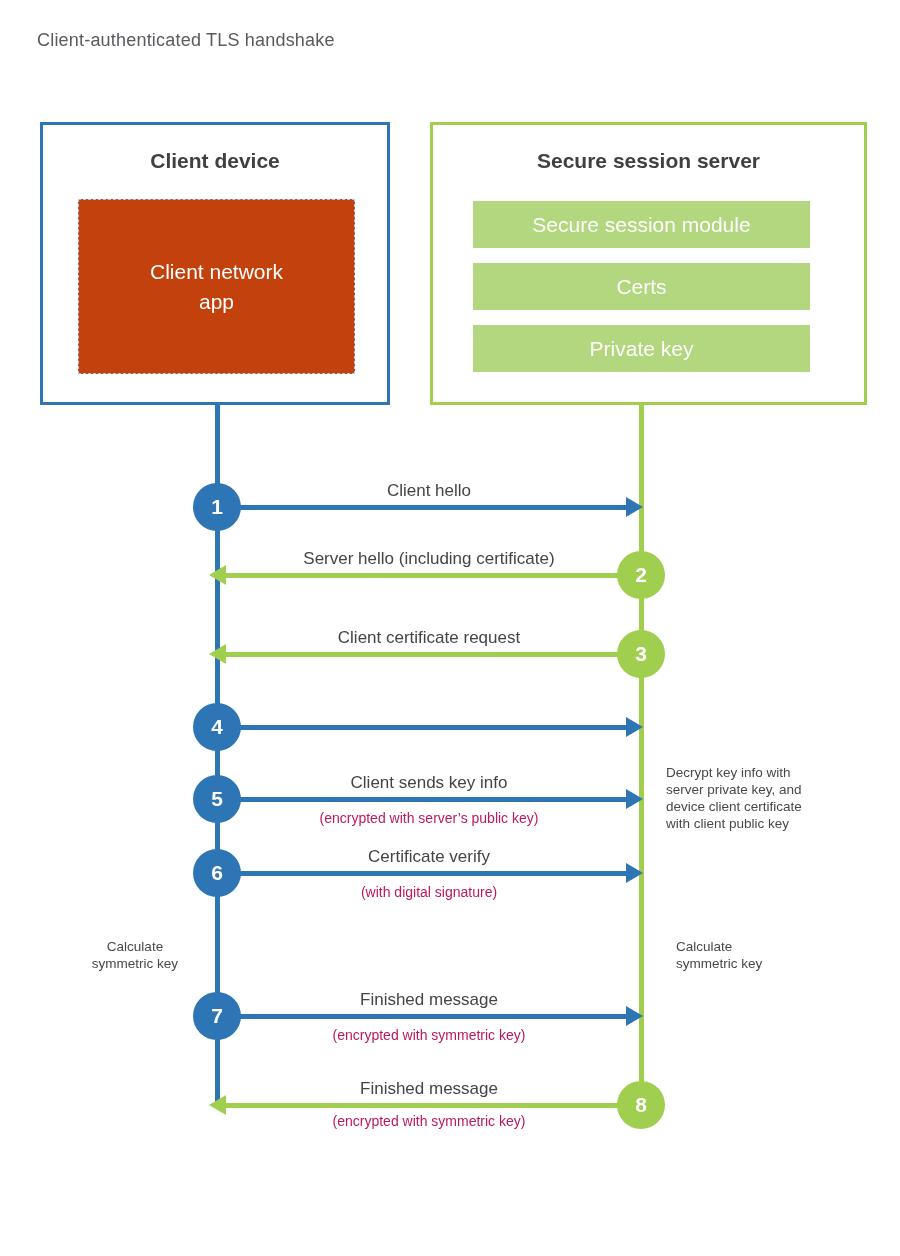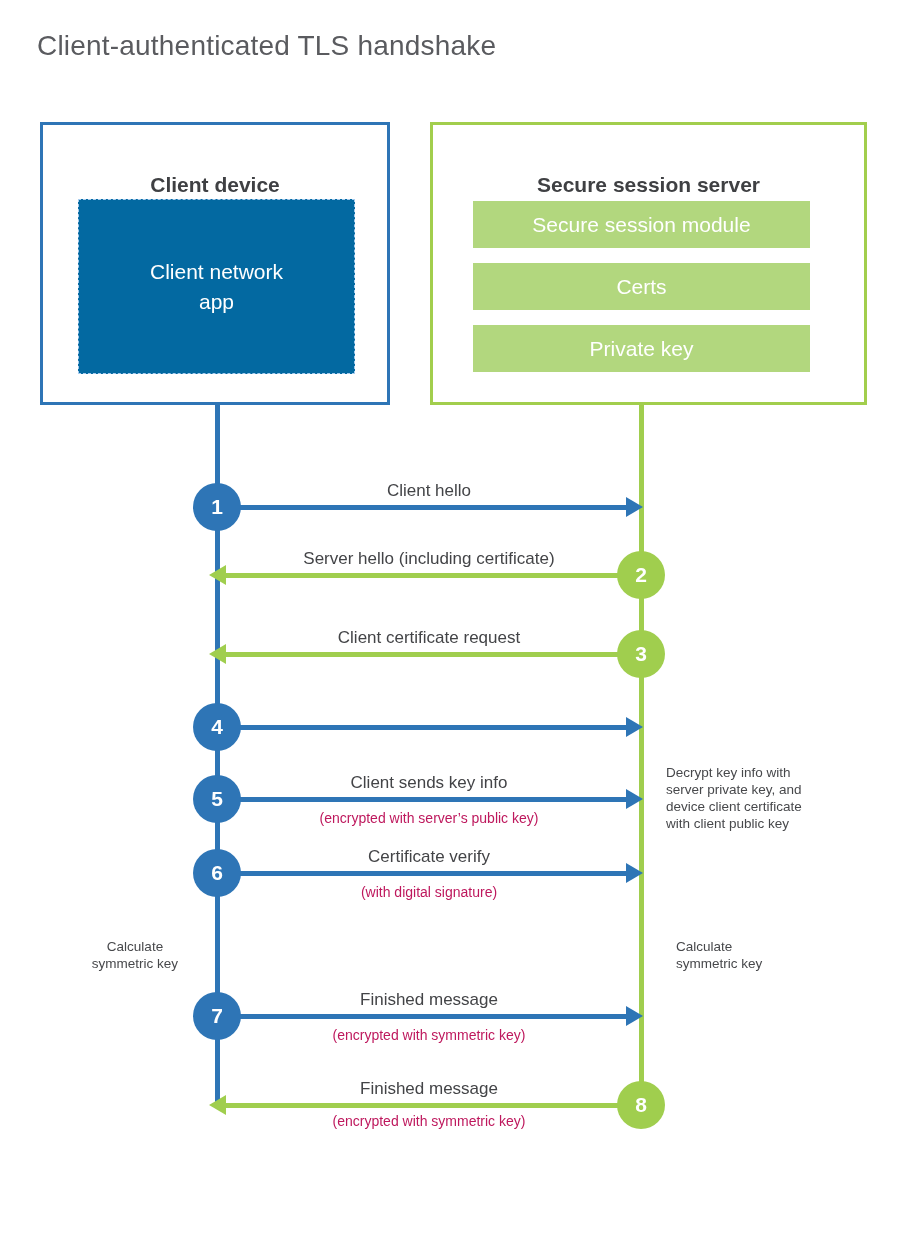--- a/index.html
+++ b/index.html
@@ -8,48 +8,47 @@
   .canvas {
     position: relative;
     width: 900px;
     height: 1256px;
     background: #ffffff;
     overflow: hidden;
   }
   .title {
     position: absolute;
     left: 37px; top: 30px;
-    font-size: 28px;
+    font-size: 18px;
     font-weight: 400;
     letter-spacing: 0.2px;
     color: #5a5b5f;
   }
   
   .actor-box {
     position: absolute;
     top: 122px;
     height: 283px;
     background: #ffffff;
   }
   .actor-box.client { left: 40px;  width: 350px; border: 3px solid #2e75b6; }
   .actor-box.server { left: 430px; width: 437px; border: 3px solid #a2ce4d; }
   .actor-title {
     position: absolute;
     left: 0; top: 24px; width: 100%;
     text-align: center;
     font-size: 21px;
     font-weight: 700;
     color: #3f4043;
-    margin-top: 24px;
   }
   .client-app {
     position: absolute;
     left: 35px; top: 74px;
     width: 277px; height: 175px;
-    background: #0369a1;
+    background: #c2410c;
     border: 1px dashed #a9cdef;
     display: flex;
     flex-direction: column;
     align-items: center;
     justify-content: center;
     color: #ffffff;
     font-size: 21px;
     line-height: 30px;
   }
   .server-bar {

